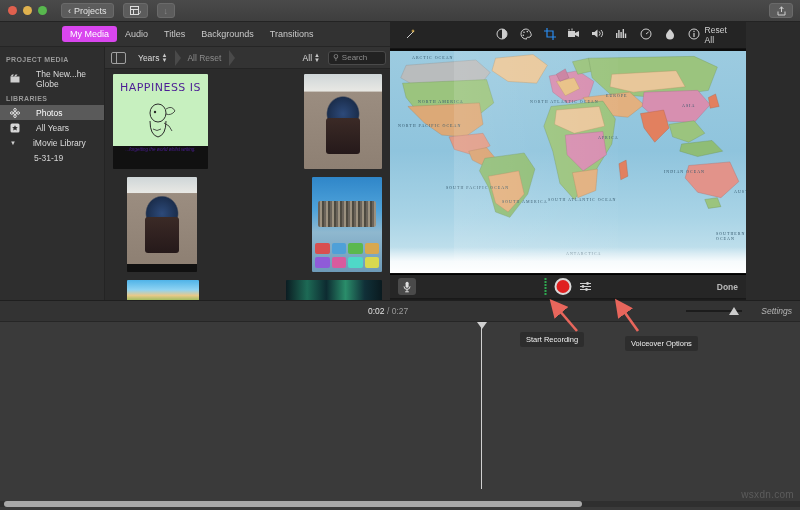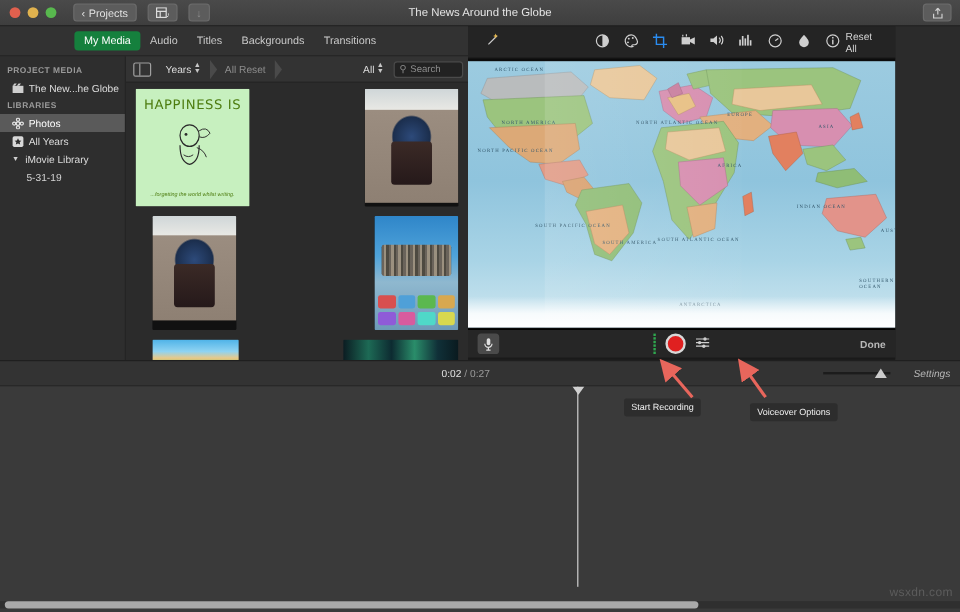--- a/index.html
+++ b/index.html
@@ -42,40 +42,40 @@
 
   
   .tabbar {
     position: absolute; left: 0; top: 22px; width: 390px; height: 25px;
     background: #323232; border-bottom: 1px solid #252525;
     display: flex; align-items: center; padding-left: 62px; gap: 0;
   }
   .tab {
     font-size: 9px; color: #c9c9c9; padding: 3px 8px; border-radius: 3px;
   }
-  .tab.active { background: #15803d; color: #fff; }
+  .tab.active { background: #d946ef; color: #fff; }
 
   
   .sidebar {
     position: absolute; left: 0; top: 47px; width: 105px; height: 253px;
     background: #2e2e2e; border-right: 1px solid #242424;
     padding-top: 5px; font-size: 8.5px;
   }
   .sb-head {
     font-size: 7px; color: #9a9a9a; letter-spacing: .4px;
     padding: 4px 0 3px 6px; font-weight: bold;
   }
   .sb-item {
-    display: flex; align-items: center; gap: 4px;
+    display: flex; align-items: center; gap: 16px;
     padding: 2.5px 0 2.5px 10px; color: #dcdcdc; font-size: 8.5px;
   }
   .sb-item.sel { background: #5a5a5a; color: #fff; }
   .sb-icon { width: 10px; height: 10px; display: inline-flex;
     align-items: center; justify-content: center; flex: none; }
-  .sb-sub { padding-left: 22px; color: #d4d4d4; font-size: 8.5px; padding-top: 3px; }
+  .sb-sub { padding-left: 34px; color: #d4d4d4; font-size: 8.5px; padding-top: 3px; }
   .disclose { font-size: 6px; color: #cfcfcf; margin-right: 1px; }
 
   
   .filterbar {
     position: absolute; left: 105px; top: 47px; width: 285px; height: 22px;
     background: #333; border-bottom: 1px solid #242424;
     display: flex; align-items: center; gap: 0; padding: 0 4px;
   }
   .panel-icon {
     width: 15px; height: 12px; border: 1px solid #a0a0a0; border-radius: 2px;
@@ -105,23 +105,23 @@
   
   .grid {
     position: absolute; left: 105px; top: 69px; width: 285px; height: 231px;
     background: #2b2b2b; overflow: hidden; padding: 5px 8px;
   }
   .grid-row { display: flex; gap: 0; justify-content: space-between; margin-bottom: 8px; }
   .thumb { background: #111; border-radius: 1px; overflow: hidden; position: relative; }
 
   
   .happiness {
-    width: 95px; height: 98px; background: #c7f0bf;
+    width: 95px; height: 72px; background: #c7f0bf;
     display: flex; flex-direction: column; align-items: center;
-    padding-top: 7px; color: #4d7c0f;
+    padding-top: 7px; color: #4c1d95;
   }
   .happiness .h-t { font-size: 11px; letter-spacing: .5px; font-family: "DejaVu Sans", sans-serif; }
   .happiness .h-sub { font-size: 4.5px; text-align: center; line-height: 1.5; margin-top: auto; padding-bottom: 6px; font-style: italic; }
   .doodle { margin-top: 7px; }
 
   
   .can-photo {
     width: 70px; height: 87px;
     background:
       radial-gradient(ellipse 28px 30px at 50% 42%, #2d4a7a 0%, #1b2e4d 55%, rgba(0,0,0,0) 60%),
@@ -291,21 +291,20 @@
       <svg width="11" height="10" viewBox="0 0 11 10">
         <rect x="0.5" y="0.5" width="8" height="8" fill="none" stroke="#ddd"></rect>
         <line x1="0.5" y1="3.5" x2="8.5" y2="3.5" stroke="#ddd"></line>
         <line x1="3.5" y1="3.5" x2="3.5" y2="8.5" stroke="#ddd"></line>
         <text x="8.6" y="8" font-size="6" fill="#ddd">♪</text>
       </svg>
     </div>
     <div class="tb-btn dim">
       <span>↓</span>
     </div>
-    <div class="win-title">The News Around the Globe</div>
     <div class="share-btn">
       <svg width="9" height="10" viewBox="0 0 9 10">
         <path d="M4.5 0.8 L2.6 3 M4.5 0.8 L6.4 3 M4.5 0.8 V6" stroke="#cfcfcf" fill="none"></path>
         <path d="M1 5.5 V9 H8 V5.5" stroke="#cfcfcf" fill="none"></path>
       </svg>
     </div>
   </div>
 
   <div class="tabbar">
     <div class="tab active">My Media</div>

